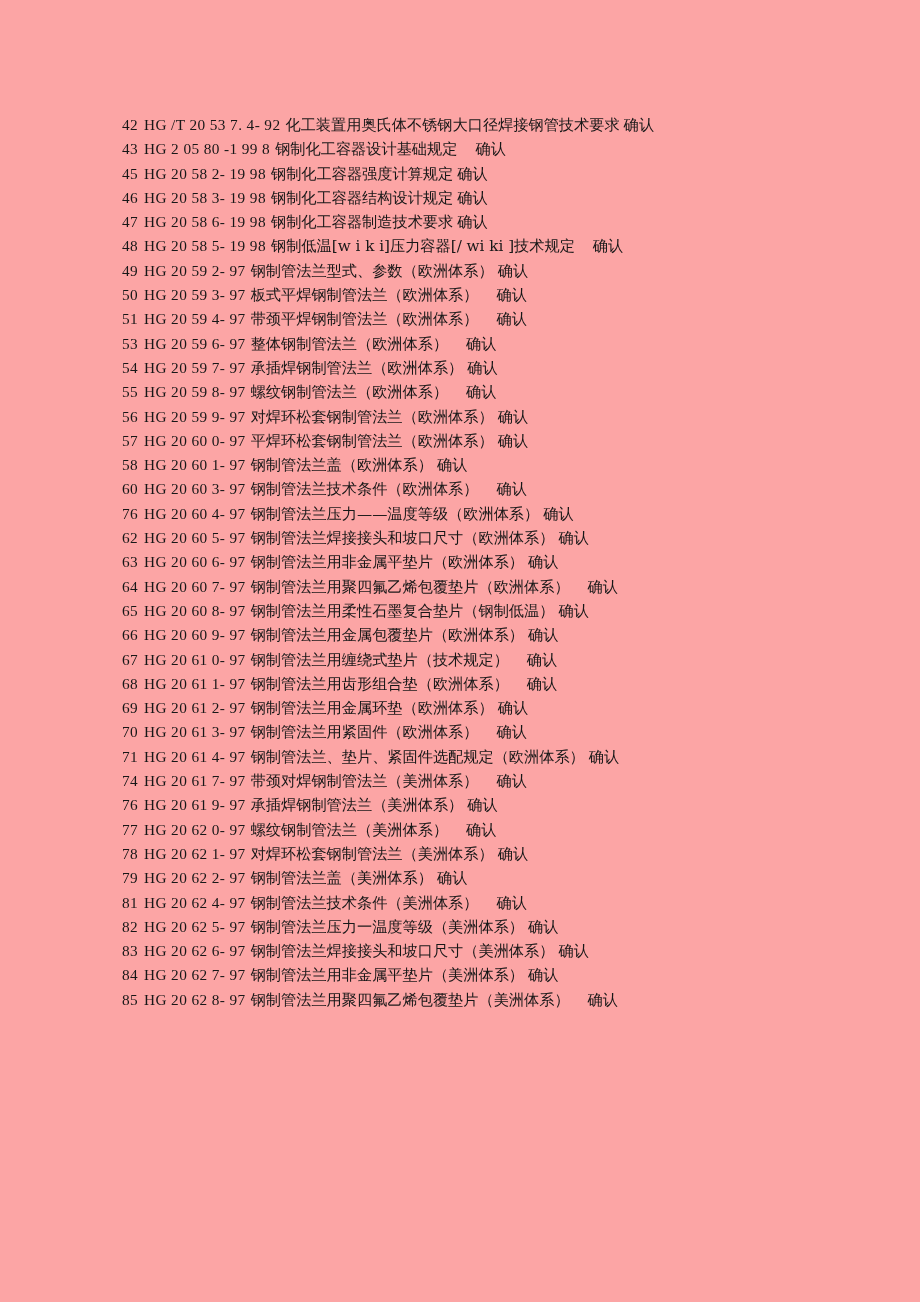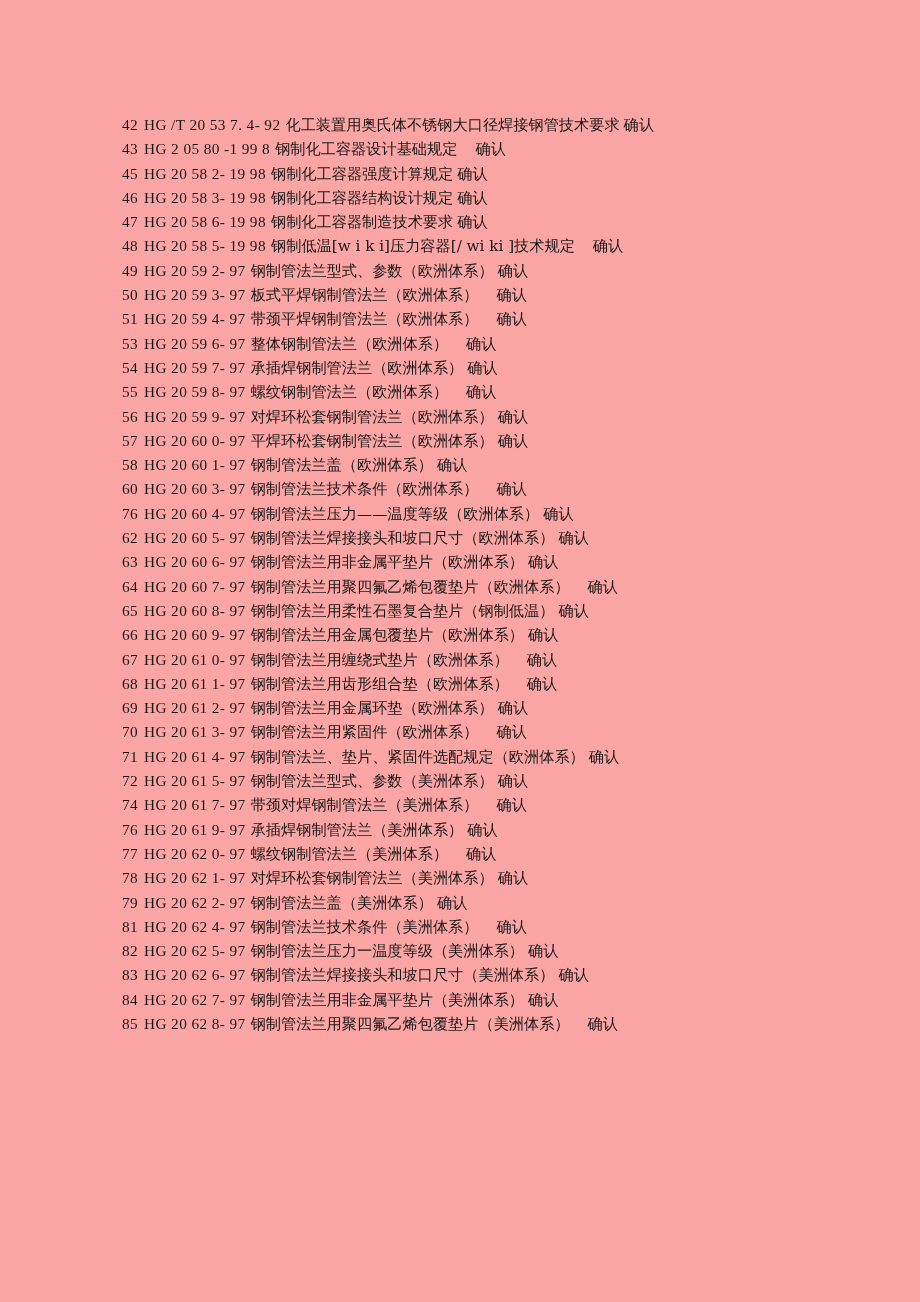--- a/index.html
+++ b/index.html
@@ -86,26 +86,25 @@
       <div class="std-row"><span class="idx">56</span><span class="code">HG  20  59  9- 97</span><span class="title">对焊环松套钢制管法兰（欧洲体系）</span><span class="status">确认</span></div>
       <div class="std-row"><span class="idx">57</span><span class="code">HG  20  60  0- 97</span><span class="title">平焊环松套钢制管法兰（欧洲体系）</span><span class="status">确认</span></div>
       <div class="std-row"><span class="idx">58</span><span class="code">HG  20  60  1- 97</span><span class="title">钢制管法兰盖（欧洲体系）</span><span class="status">确认</span></div>
       <div class="std-row"><span class="idx">60</span><span class="code">HG  20  60  3- 97</span><span class="title">钢制管法兰技术条件（欧洲体系）</span><span class="status gap-wide">确认</span></div>
       <div class="std-row"><span class="idx">76</span><span class="code">HG  20  60  4- 97</span><span class="title">钢制管法兰压力——温度等级（欧洲体系）</span><span class="status">确认</span></div>
       <div class="std-row"><span class="idx">62</span><span class="code">HG  20  60  5- 97</span><span class="title">钢制管法兰焊接接头和坡口尺寸（欧洲体系）</span><span class="status">确认</span></div>
       <div class="std-row"><span class="idx">63</span><span class="code">HG  20  60  6- 97</span><span class="title">钢制管法兰用非金属平垫片（欧洲体系）</span><span class="status">确认</span></div>
       <div class="std-row"><span class="idx">64</span><span class="code">HG  20  60  7- 97</span><span class="title">钢制管法兰用聚四氟乙烯包覆垫片（欧洲体系）</span><span class="status gap-wide">确认</span></div>
       <div class="std-row"><span class="idx">65</span><span class="code">HG  20  60  8- 97</span><span class="title">钢制管法兰用柔性石墨复合垫片（钢制低温）</span><span class="status">确认</span></div>
       <div class="std-row"><span class="idx">66</span><span class="code">HG  20  60  9- 97</span><span class="title">钢制管法兰用金属包覆垫片（欧洲体系）</span><span class="status">确认</span></div>
-      <div class="std-row"><span class="idx">67</span><span class="code">HG  20  61  0- 97</span><span class="title">钢制管法兰用缠绕式垫片（欧洲体系）</span><span class="status gap-wide">确认</span></div>
+      <div class="std-row"><span class="idx">67</span><span class="code">HG  20  61  0- 97</span><span class="title">钢制管法兰用缠绕式垫片（技术规定）</span><span class="status gap-wide">确认</span></div>
       <div class="std-row"><span class="idx">68</span><span class="code">HG  20  61  1- 97</span><span class="title">钢制管法兰用齿形组合垫（欧洲体系）</span><span class="status gap-wide">确认</span></div>
       <div class="std-row"><span class="idx">69</span><span class="code">HG  20  61  2- 97</span><span class="title">钢制管法兰用金属环垫（欧洲体系）</span><span class="status">确认</span></div>
       <div class="std-row"><span class="idx">70</span><span class="code">HG  20  61  3- 97</span><span class="title">钢制管法兰用紧固件（欧洲体系）</span><span class="status gap-wide">确认</span></div>
       <div class="std-row"><span class="idx">71</span><span class="code">HG  20  61  4- 97</span><span class="title">钢制管法兰、垫片、紧固件选配规定（欧洲体系）</span><span class="status">确认</span></div>
-      <div class="std-row"><span class="idx">72</span><span class="code">HG  20  61  5- 97</span><span class="title">钢制管法兰型式、参数（美洲体系）</span><span class="status">确认</span></div>
       <div class="std-row"><span class="idx">74</span><span class="code">HG  20  61  7- 97</span><span class="title">带颈对焊钢制管法兰（美洲体系）</span><span class="status gap-wide">确认</span></div>
       <div class="std-row"><span class="idx">76</span><span class="code">HG  20  61  9- 97</span><span class="title">承插焊钢制管法兰（美洲体系）</span><span class="status">确认</span></div>
       <div class="std-row"><span class="idx">77</span><span class="code">HG  20  62  0- 97</span><span class="title">螺纹钢制管法兰（美洲体系）</span><span class="status gap-wide">确认</span></div>
       <div class="std-row"><span class="idx">78</span><span class="code">HG  20  62  1- 97</span><span class="title">对焊环松套钢制管法兰（美洲体系）</span><span class="status">确认</span></div>
       <div class="std-row"><span class="idx">79</span><span class="code">HG  20  62  2- 97</span><span class="title">钢制管法兰盖（美洲体系）</span><span class="status">确认</span></div>
       <div class="std-row"><span class="idx">81</span><span class="code">HG  20  62  4- 97</span><span class="title">钢制管法兰技术条件（美洲体系）</span><span class="status gap-wide">确认</span></div>
       <div class="std-row"><span class="idx">82</span><span class="code">HG  20  62  5- 97</span><span class="title">钢制管法兰压力一温度等级（美洲体系）</span><span class="status">确认</span></div>
       <div class="std-row"><span class="idx">83</span><span class="code">HG  20  62  6- 97</span><span class="title">钢制管法兰焊接接头和坡口尺寸（美洲体系）</span><span class="status">确认</span></div>
       <div class="std-row"><span class="idx">84</span><span class="code">HG  20  62  7- 97</span><span class="title">钢制管法兰用非金属平垫片（美洲体系）</span><span class="status">确认</span></div>
       <div class="std-row"><span class="idx">85</span><span class="code">HG  20  62  8- 97</span><span class="title">钢制管法兰用聚四氟乙烯包覆垫片（美洲体系）</span><span class="status gap-wide">确认</span></div>

